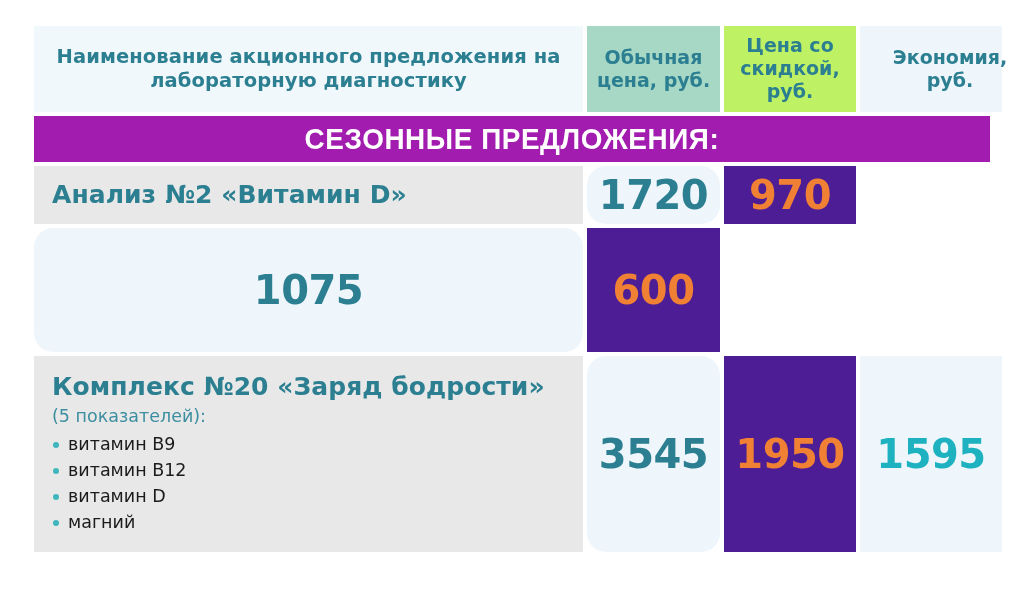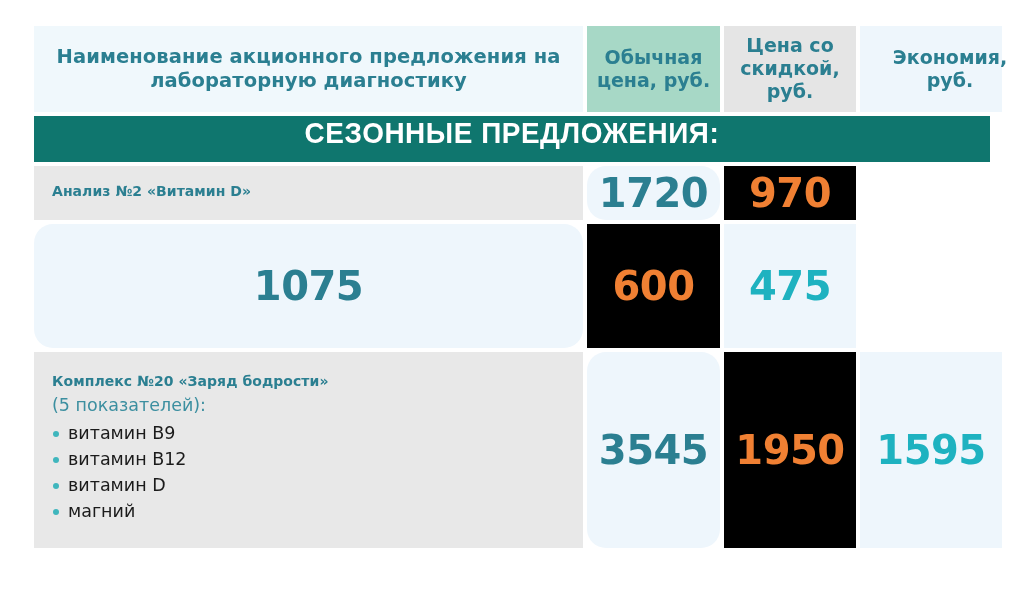--- a/index.html
+++ b/index.html
@@ -44,30 +44,31 @@
   }
 
   .head-title {
     background: #f0f8fc;
     font-size: 19.5px;
     letter-spacing: .1px;
     padding-left: 14px;
     padding-right: 14px;
   }
   .head-regular { background: #a7d8c6; font-size: 19px; }
-  .head-discount { background: #e5e5e5; font-size: 19px; }
+  .head-discount { background: #bef264; font-size: 19px; }
   .head-save { background: #eef6fc; font-size: 19px; padding-left: 44px; }
 
   
   .banner {
-    background: #0f766e;
+    background: #a21caf;
     height: 46px;
     margin: 0 0 4px 0;
     width: 956px;
     display: flex;
+    align-items: center;
     justify-content: center;
   }
   .banner-text {
     color: #ffffff;
     font-family: "Liberation Sans", "DejaVu Sans", sans-serif;
     font-weight: 700;
     font-size: 30px;
     letter-spacing: .6px;
     transform: scaleX(.93);
     transform-origin: center;
@@ -81,21 +82,21 @@
     background: #e8e8e8;
     padding: 13px 18px 14px 18px;
     display: flex;
     flex-direction: column;
     justify-content: center;
   }
 
   .item-title {
     color: #2b7f91;
     font-weight: 700;
-    font-size: 14px;
+    font-size: 25px;
     line-height: 1.25;
     letter-spacing: .05px;
   }
 
   .item-count {
     color: #3c8fa0;
     font-size: 17.5px;
     line-height: 1.35;
     margin-top: 3px;
     font-weight: 400;
@@ -125,21 +126,21 @@
   .num-cell {
     display: flex;
     align-items: center;
     justify-content: center;
     font-weight: 700;
     font-size: 40px;
     letter-spacing: -.5px;
     line-height: 1;
   }
   .num-regular  { background: #eef6fc; color: #2b7f91; border-radius: 19px; }
-  .num-discount { background: #000000; color: #f08033; }
+  .num-discount { background: #4c1d95; color: #f08033; }
   .num-save     { background: #eef6fc; color: #1eb2c0; }
 
   .row-1 .desc-cell { min-height: 54px; }
   .row-1 .num-cell  { min-height: 54px; }
   .row-2 .desc-cell { min-height: 124px; }
   .row-2 .num-cell  { min-height: 124px; }
   .row-3 .desc-cell { min-height: 196px; }
   .row-3 .num-cell  { min-height: 196px; }
 </style>
 </head>
@@ -162,21 +163,20 @@
     <div class="desc-cell">
       <div class="item-title">Анализ №2 «Витамин D»</div>
     </div>
     <div class="num-cell num-regular">1720</div>
     <div class="num-cell num-discount">970</div>
   </div>
 
   <div class="grid-row data-row row-2">
     <div class="num-cell num-regular">1075</div>
     <div class="num-cell num-discount">600</div>
-    <div class="num-cell num-save">475</div>
   </div>
 
   <div class="grid-row data-row row-3">
     <div class="desc-cell">
       <div class="item-title">Комплекс №20 «Заряд бодрости»</div>
       <div class="item-count">(5 показателей):</div>
       <ul class="bullets">
         <li>витамин В9</li>
         <li>витамин В12</li>
         <li>витамин D</li>

